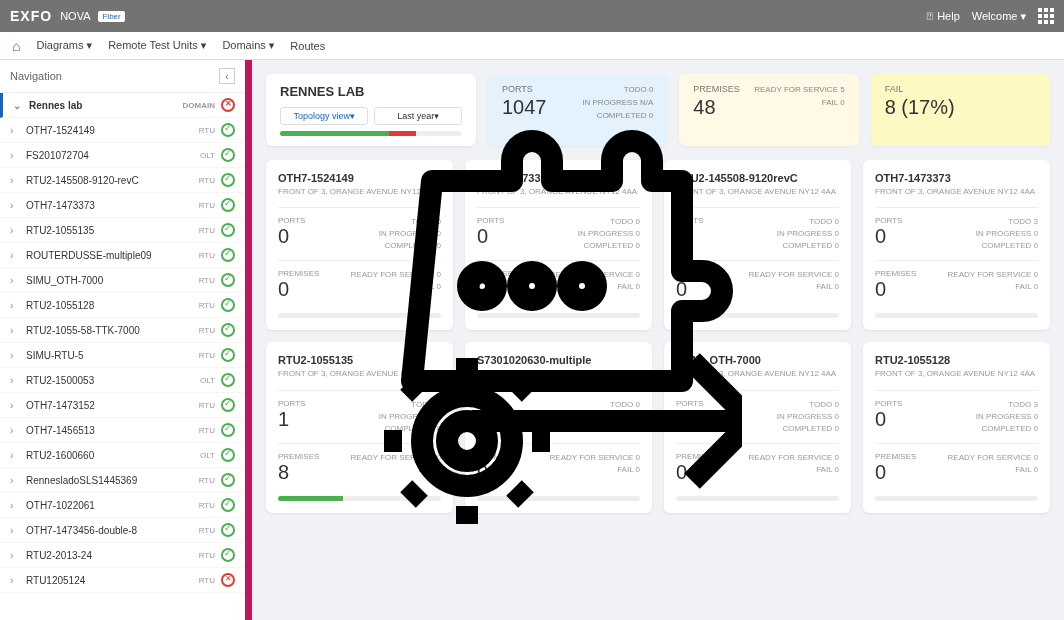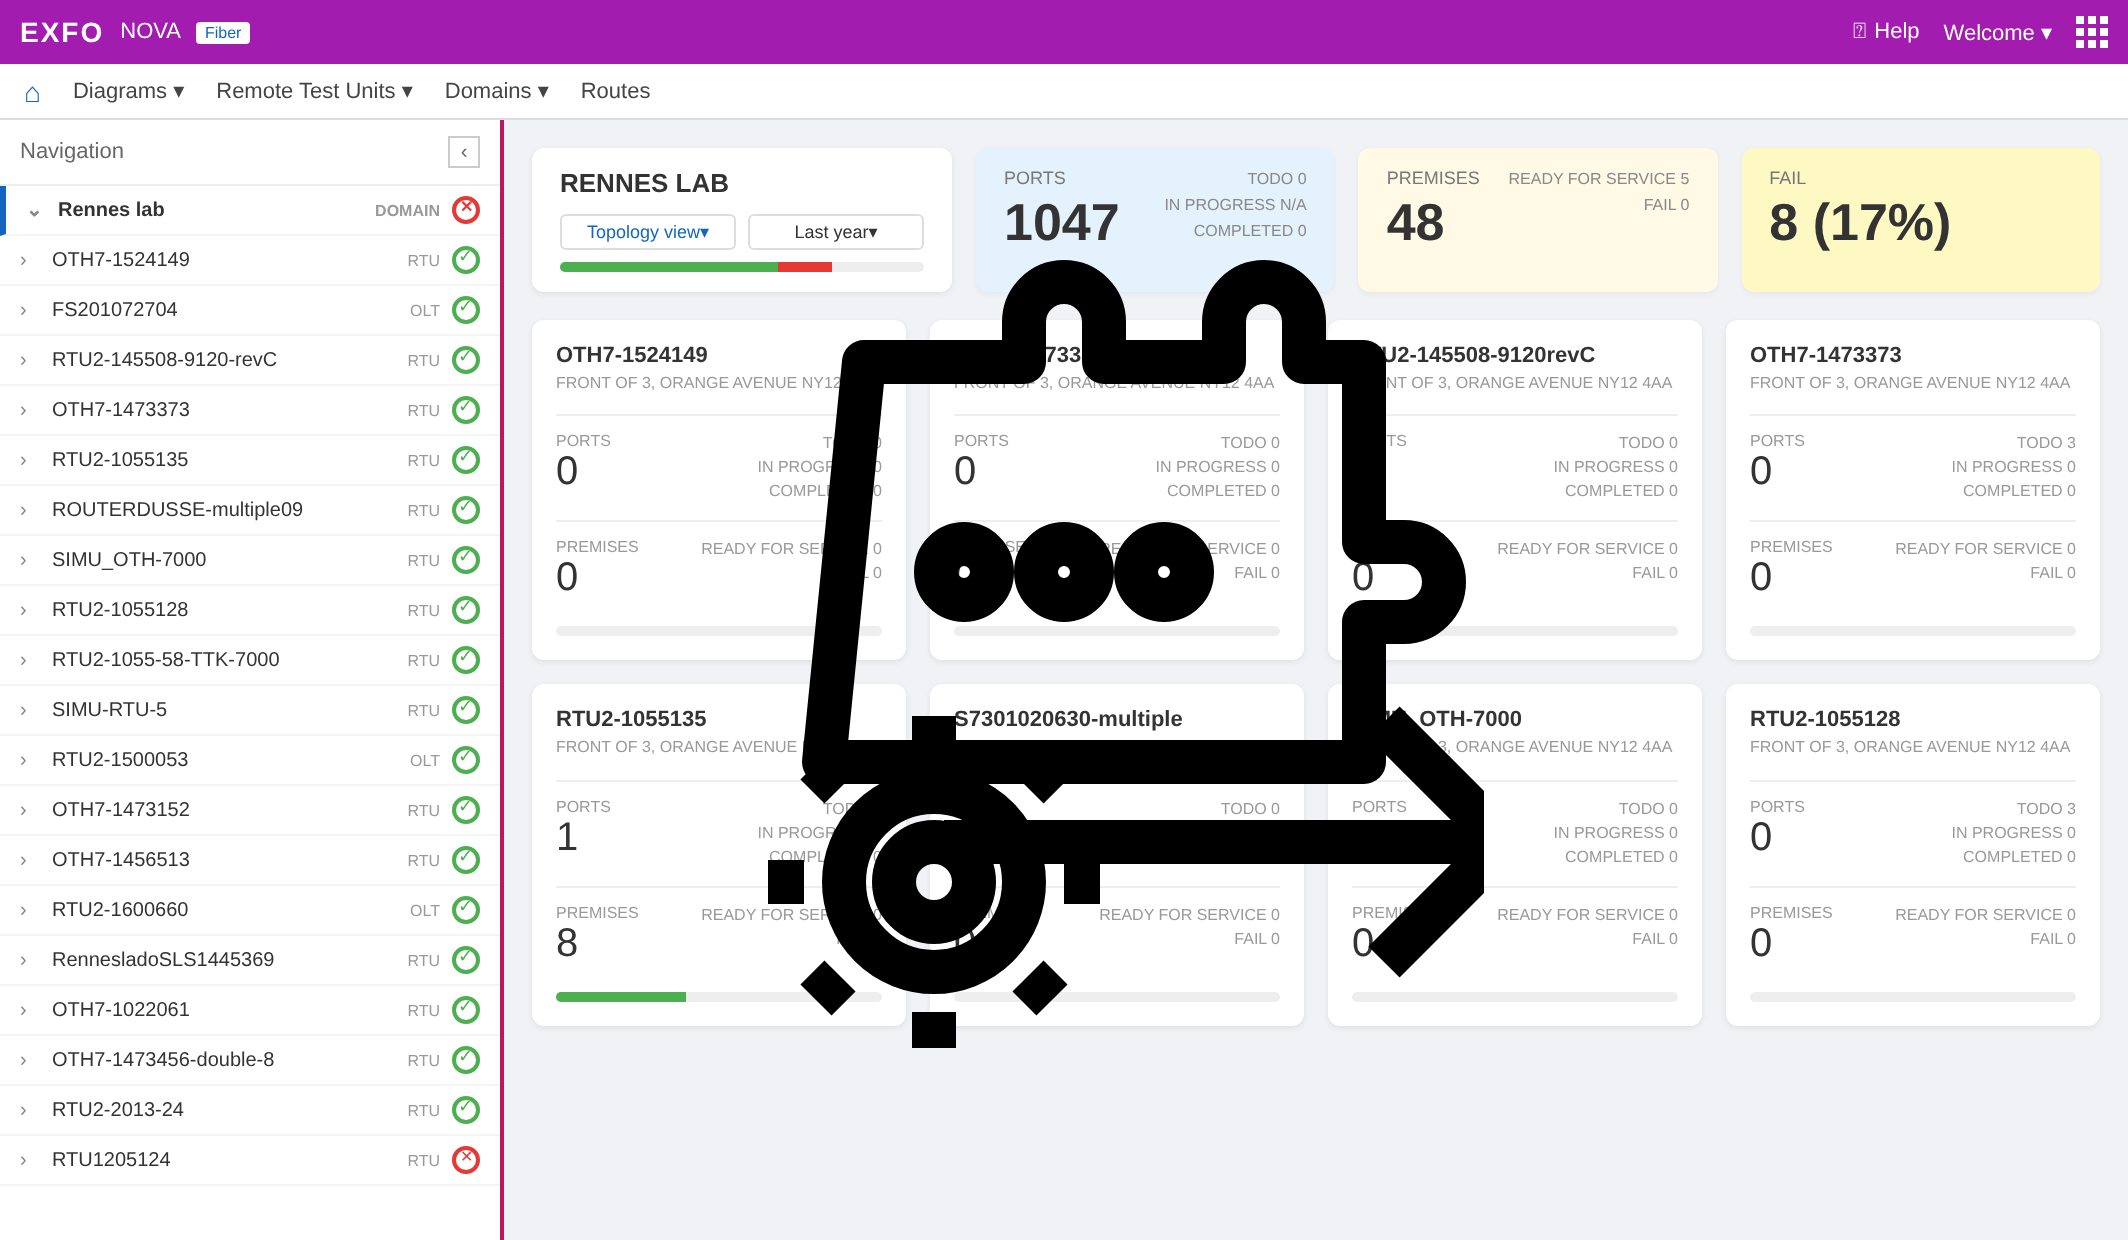--- a/index.html
+++ b/index.html
@@ -1,29 +1,29 @@
 <!DOCTYPE html>
 <html><head>
 <meta charset="utf-8">
 <style>
 * { margin: 0; padding: 0; box-sizing: border-box; font-family: Arial, sans-serif; }
 body { background: #f0f2f5; font-size: 11px; color: #333; overflow: hidden; }
-.topbar { background: #a21caf; color: #fff; height: 32px; display: flex; align-items: center; padding: 0 10px; justify-content: space-between; }
+.topbar { background: #737373; color: #fff; height: 32px; display: flex; align-items: center; padding: 0 10px; justify-content: space-between; }
 .topbar-left { display: flex; align-items: center; gap: 8px; }
 .logo { font-weight: bold; font-size: 14px; letter-spacing: 1px; }
 .badge { background: #fff; color: #1565c0; font-size: 8px; padding: 1px 4px; border-radius: 2px; }
 .topbar-right { display: flex; align-items: center; gap: 12px; font-size: 11px; }
 .tb-btn { cursor: pointer; display: flex; align-items: center; gap: 4px; }
 .apps-icon { display: grid; grid-template-columns: repeat(3,4px); grid-template-rows: repeat(3,4px); gap: 2px; }
 .apps-icon span { background: #fff; width: 4px; height: 4px; }
 .menubar { background: #fff; height: 28px; display: flex; align-items: center; gap: 16px; padding: 0 12px; border-bottom: 1px solid #ddd; font-size: 11px; }
 .home-icon { color: #1565c0; font-size: 14px; }
 .menu-item { cursor: pointer; color: #444; }
 .layout { display: flex; height: calc(100vh - 60px); }
-.sidebar { width: 252px; background: #fff; border-right: 2px solid #be185d; display: flex; flex-direction: column; }
+.sidebar { width: 252px; background: #fff; border-right: 7px solid #be185d; display: flex; flex-direction: column; }
 .side-head { display: flex; justify-content: space-between; align-items: center; padding: 8px 10px; border-bottom: 1px solid #eee; font-size: 11px; color: #666; }
 .collapse { width: 16px; height: 16px; border: 1px solid #ccc; display: flex; align-items: center; justify-content: center; font-size: 10px; cursor: pointer; }
 .tree { overflow-y: auto; flex: 1; }
 .tree-row { display: flex; align-items: center; padding: 5px 10px; border-bottom: 1px solid #f5f5f5; gap: 6px; font-size: 10px; }
 .tree-row.root { border-left: 3px solid #1565c0; font-weight: bold; }
 .chev { width: 10px; color: #888; cursor: pointer; }
 .tree-label { flex: 1; cursor: pointer; white-space: nowrap; overflow: hidden; text-overflow: ellipsis; }
 .tree-tag { font-size: 8px; color: #999; }
 .status-ico { width: 14px; height: 14px; border-radius: 50%; border: 2px solid #4caf50; position: relative; }
 .status-ico.ok::after { content: "✓"; position: absolute; color: #4caf50; font-size: 9px; left: 1px; top: -2px; }
@@ -32,21 +32,21 @@
 .main { flex: 1; padding: 14px; overflow-y: auto; }
 .toprow { display: flex; gap: 12px; margin-bottom: 14px; }
 .panel-head { background: #fff; border-radius: 6px; padding: 10px 14px; flex-shrink: 0; width: 210px; box-shadow: 0 1px 3px rgba(0,0,0,0.08); }
 .panel-head h2 { font-size: 13px; margin-bottom: 8px; }
 .selects { display: flex; gap: 6px; margin-bottom: 6px; }
 .sel { border: 1px solid #ddd; padding: 3px 6px; font-size: 9px; border-radius: 3px; flex: 1; cursor: pointer; display: flex; justify-content: center; align-items: center; }
 .prog { height: 5px; background: #eee; border-radius: 3px; overflow: hidden; display: flex; }
 .prog-a { background: #4caf50; }
 .prog-b { background: #e53935; }
 .stat-card { flex: 1; border-radius: 6px; padding: 10px 14px; display: flex; justify-content: space-between; box-shadow: 0 1px 3px rgba(0,0,0,0.05); }
-.stat-card .big { font-size: 26px; font-weight: 700; }
+.stat-card .big { font-size: 20px; font-weight: 400; }
 .stat-card .small-label { font-size: 9px; color: #777; margin-bottom: 2px; }
 .stat-card .rcol { font-size: 8px; color: #888; text-align: right; line-height: 1.6; }
 .c-blue { background: #e3f2fd; }
 .c-yellow { background: #fff9e6; }
 .c-pink { background: #fef9c3; }
 .cards { display: grid; grid-template-columns: repeat(4, 1fr); gap: 12px; }
 .card { background: #fff; border-radius: 6px; padding: 12px; box-shadow: 0 1px 3px rgba(0,0,0,0.08); }
 .card h3 { font-size: 11px; font-weight: bold; margin-bottom: 3px; }
 .card .addr { font-size: 8px; color: #999; margin-bottom: 10px; line-height: 1.3; }
 .card-stats { display: flex; justify-content: space-between; border-top: 1px solid #eee; padding: 8px 0; }

